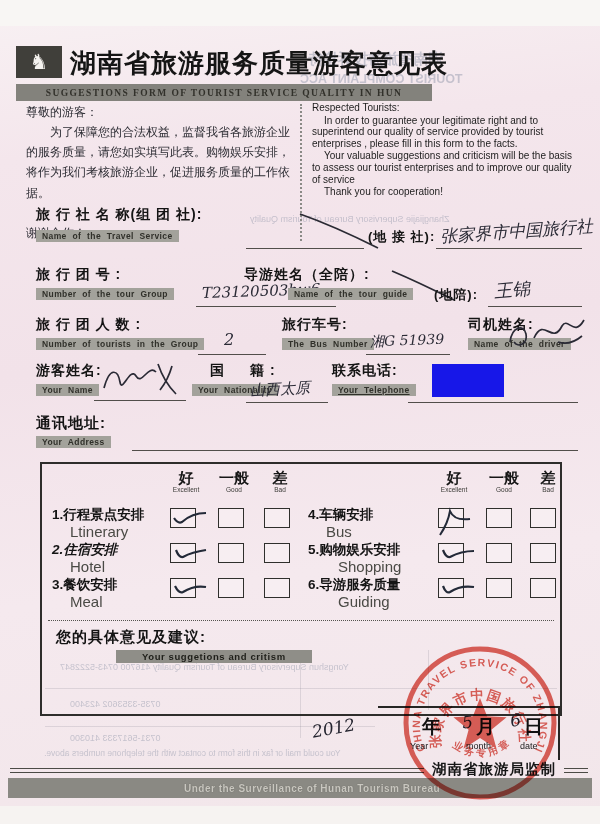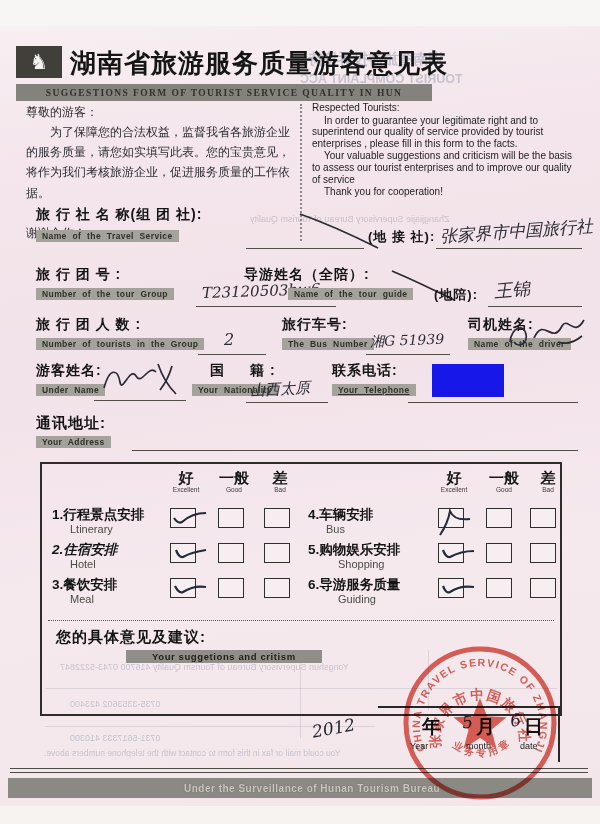--- a/index.html
+++ b/index.html
@@ -41,27 +41,27 @@
   .hw{position:absolute;font-family:"DejaVu Serif",serif;font-style:italic;color:#2b2b36;white-space:nowrap;}
   .scribble{position:absolute;}
   .redact{position:absolute;background:#1717e8;z-index:40;}
 
   
   .rbox{position:absolute;left:40px;top:462px;width:518px;height:250px;border:2px solid #2e2d2b;}
   .colhead{position:absolute;text-align:center;width:44px;}
   .colhead .cn{font-size:15px;font-weight:900;color:#161616;line-height:1;}
   .colhead .en{font-size:6.5px;color:#3a3a36;margin-top:1px;}
   .item-lab{position:absolute;font-weight:900;color:#141414;font-size:13.5px;white-space:nowrap;}
-  .item-en{position:absolute;font-size:11px;color:#4a4a45;text-align:center;}
+  .item-en{position:absolute;font-size:15px;color:#4a4a45;text-align:center;}
   .cbox{position:absolute;width:24px;height:18px;border:1.6px solid #2f2f2c;background:rgba(255,255,255,.25);}
   .tick{position:absolute;left:-3px;top:-4px;overflow:visible;}
   .dots{position:absolute;left:6px;right:6px;border-top:1.6px dotted #55544f;}
   .sugg-cn{position:absolute;font-weight:900;font-size:15px;color:#141414;letter-spacing:1px;}
   .sugg-en{position:absolute;background:#8f8e88;color:#1e1e19;font-size:9.5px;font-weight:bold;
-    padding:1px 26px;letter-spacing:.6px;margin-left:10px;}
+    padding:1px 26px;letter-spacing:.6px;}
 
   
   .dframe{position:absolute;left:378px;top:706px;width:180px;height:54px;
     border-top:2px solid #262624;border-right:2px solid #262624;}
   .dcn{position:absolute;top:6px;font-size:19px;font-weight:900;color:#111;}
   .den{position:absolute;top:33px;font-size:9px;color:#222;}
   .dhw{font-family:"DejaVu Serif",serif;font-style:italic;color:#23232e;position:absolute;}
 
   
   .sup-line{position:absolute;left:10px;top:768px;width:578px;height:3px;
@@ -97,21 +97,21 @@
 
   <div class="hdr">
     <div class="badge">♞</div>
     <div class="title-cn">湖南省旅游服务质量游客意见表</div>
     <div class="en-bar">SUGGESTIONS FORM OF TOURIST SERVICE QUALITY IN HUN</div>
   </div>
 
   <div class="intro">
     <div class="cn">
       <div>尊敬的游客：</div>
-      <div class="body">为了保障您的合法权益，监督我省各旅游企业的服务质量，请您如实填写此表。您的宝贵意见，将作为我们考核旅游企业，促进服务质量的工作依据。</div>
+      <div class="body">为了保障您的合法权益，监督我省各旅游企业的服务质量，请您如实填写此表。购物娱乐安排，将作为我们考核旅游企业，促进服务质量的工作依据。</div>
       <div class="sign">谢谢合作！</div>
     </div>
     <div class="divider"></div>
     <div class="en">
       <p>Respected Tourists:</p>
       <p class="ind">In order to guarantee your legitimate right and to superintend our quality of service provided by tourist enterprises , please fill in this form to the facts.</p>
       <p class="ind">Your valuable suggestions and criticism will be the basis to assess our tourist enterprises and to improve our quality of service</p>
       <p class="ind">Thank you for cooperation!</p>
     </div>
   </div>
@@ -154,21 +154,21 @@
     <div class="uline" style="left:330px;top:38px;width:84px;"></div>
     <div class="lab" style="left:432px;top:0;">司机姓名:</div>
     <div class="tag" style="left:432px;top:22px;">Name of the driver</div>
     <svg class="scribble" style="left:466px;top:-4px;" width="86" height="48">
       <path d="M8,30 C10,14 22,12 24,22 C26,32 16,36 12,30 M32,26 C42,4 50,34 60,14 C66,4 72,26 82,8 M56,30 Q68,34 80,24" stroke="#2a2a35" stroke-width="1.7" fill="none"></path>
     </svg>
   </div>
 
   <div class="row" style="top:360px;height:48px;">
     <div class="lab" style="left:0;top:2px;">游客姓名:</div>
-    <div class="tag" style="left:0;top:24px;">Under Name</div>
+    <div class="tag" style="left:0;top:24px;">Your Name</div>
     <svg class="scribble" style="left:62px;top:-4px;" width="86" height="48">
       <path d="M6,32 C12,10 20,14 22,26 C24,38 32,10 38,20 C44,30 50,8 58,16 M60,8 C64,20 70,30 78,38 M74,10 Q70,24 62,34" stroke="#2a2a35" stroke-width="1.7" fill="none"></path>
     </svg>
     <div class="uline" style="left:58px;top:40px;width:92px;"></div>
     <div class="lab" style="left:154px;top:2px;letter-spacing:6px;padding-left:20px;">国　籍:</div>
     <div class="tag" style="left:156px;top:24px;">Your Nationality</div>
     <div class="hw" style="left:214px;top:20px;font-size:15px;transform:rotate(-3deg);">山西太原</div>
     <div class="uline" style="left:210px;top:42px;width:82px;"></div>
     <div class="lab" style="left:296px;top:2px;">联系电话:</div>
     <div class="tag" style="left:296px;top:24px;text-decoration:underline;">Your Telephone</div>
@@ -281,20 +281,21 @@
     <div class="dcn" style="left:146px;">日</div>
     <div class="dhw" style="left:84px;top:4px;font-size:17px;transform:rotate(-6deg);">5</div>
     <div class="dhw" style="left:132px;top:2px;font-size:17px;transform:rotate(-8deg);">6</div>
     <div class="den" style="left:32px;">Year</div>
     <div class="den" style="left:88px;">month</div>
     <div class="den" style="left:142px;">date</div>
   </div>
   <div class="dhw" style="left:312px;top:718px;font-size:17px;transform:rotate(-10deg);">2012</div>
 
   <div class="sup-line"></div>
+  <div class="sup-text">湖南省旅游局监制</div>
   <div class="foot-bar">
     <span>Under the Surveillance of Hunan Tourism Bureau</span>
   </div>
 
   <svg class="stamp" viewBox="0 0 170 170">
     <defs>
       <path id="arc-outer" d="M 30,112 A 60,60 0 1 1 140,112"></path>
       <path id="arc-cn" d="M 46,110 A 40,40 0 1 1 124,110"></path>
       <path id="arc-sub" d="M 48,98 A 44,44 0 0 0 122,98"></path>
     </defs>

